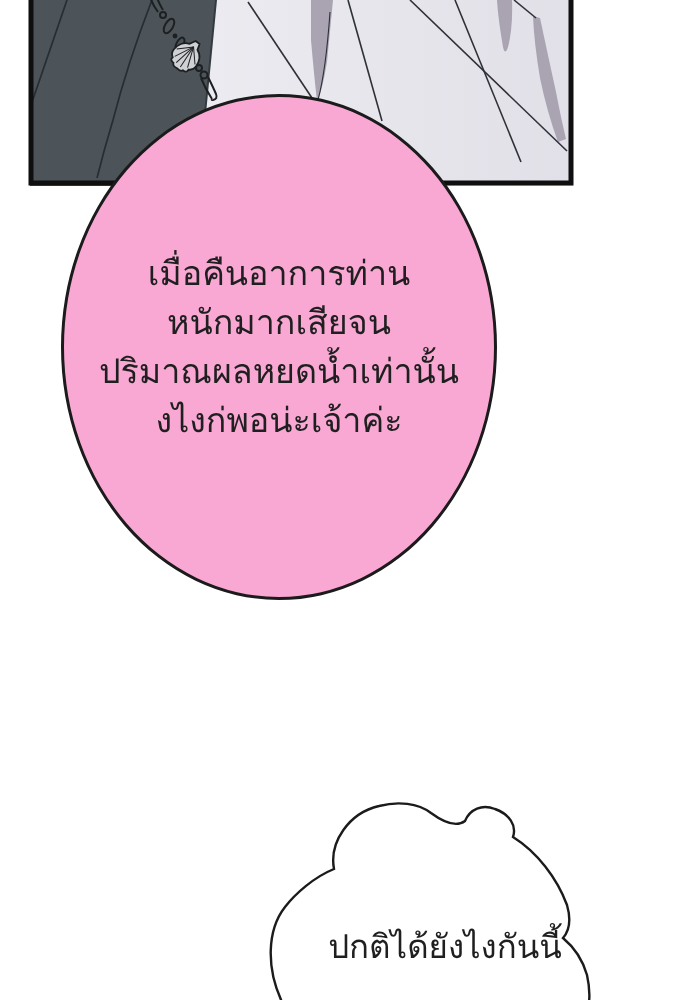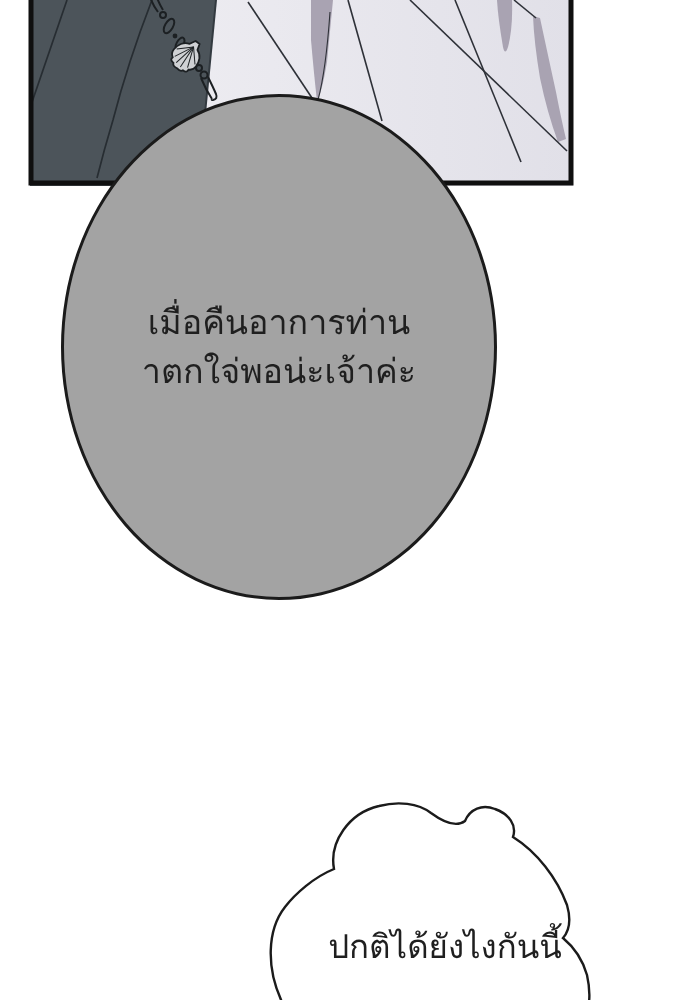--- a/index.html
+++ b/index.html
@@ -5,21 +5,21 @@
   html,body{margin:0;padding:0;background:#ffffff;}
   .stage{
     position:relative;width:700px;height:1000px;overflow:hidden;
     background:#ffffff;font-family:"Liberation Sans",sans-serif;
   }
   
   .panel-svg{position:absolute;left:0;top:0;}
   
   .bubble-ellipse{
     position:absolute;left:61px;top:94px;width:436px;height:506px;
-    background:#a3a3a3;border:3px solid #1b1b1b;border-radius:50%;
+    background:#f9a8d4;border:3px solid #1b1b1b;border-radius:50%;
     box-sizing:border-box;display:flex;align-items:center;justify-content:center;
   }
   .bubble-text{
     text-align:center;color:#1f1f1f;font-size:34px;line-height:49px;
     white-space:nowrap;
   }
   
   .cloud-svg{position:absolute;left:255px;top:795px;}
   .cloud-text{
     position:absolute;left:310px;top:921px;width:270px;
@@ -87,21 +87,23 @@
           <path d="M0,-9 L-12,3"></path>
       </g>
     </g>
 
     <rect x="31" y="-12" width="540" height="195" fill="none" stroke="#0f0f0f" stroke-width="5"></rect>
   </svg>
 
   <div class="bubble-ellipse">
     <div class="bubble-text">
       <div>เมื่อคืนอาการท่าน</div>
-      <div>าตกใจ่พอน่ะเจ้าค่ะ</div>
+      <div>หนักมากเสียจน</div>
+      <div>ปริมาณผลหยดน้ำเท่านั้น</div>
+      <div>งไงก่พอน่ะเจ้าค่ะ</div>
     </div>
   </div>
 
   <svg class="cloud-svg" width="345" height="205" viewBox="255 795 345 205">
     <path d="M282,1002
              C266,968 267,930 285,907
              C295,894 314,877 334,869
              C329,842 349,813 379,806
              C398,801 418,803 431,813
              C446,824 457,827 465,821

